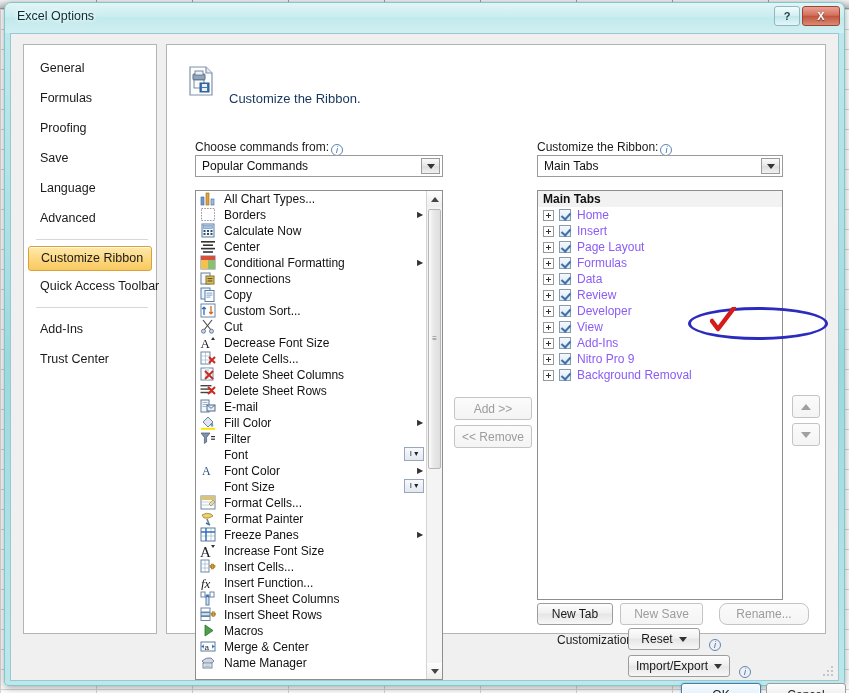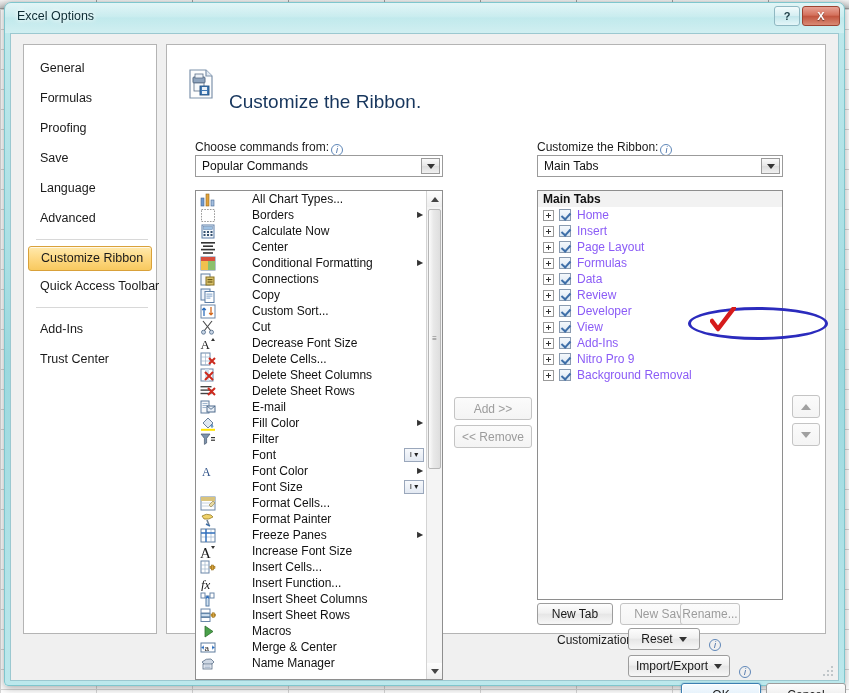--- a/index.html
+++ b/index.html
@@ -125,21 +125,21 @@
     position: absolute; left: 155px; top: 10px;
     width: 660px; height: 590px;
     background: #ffffff;
     border: 1px solid #b4b4b4;
   }
 
   #page-head {
     position: absolute; left: 20px; top: 10px;
     display: flex; align-items: center; gap: 14px;
   }
-  #page-head-title { font-size: 19px; color: #17365d; margin-top: 36px; }
+  #page-head-title { font-size: 13px; color: #17365d; margin-top: 36px; }
 
   .field-label {
     position: absolute;
     font-size: 12px; color: #1a1a1a;
     white-space: nowrap;
   }
 
   .info-icon {
     display: inline-block;
     width: 12px; height: 12px;
@@ -183,26 +183,25 @@
     border: 1px solid #8e8e8e;
     overflow: hidden;
   }
   #commands-list { left: 28px; top: 145px; width: 248px; height: 490px; }
   #ribbon-tree  { left: 370px; top: 145px; width: 246px; height: 410px; }
 
   .lb-inner { position: absolute; left: 0; top: 0; right: 16px; bottom: 0; overflow: hidden; }
 
   .cmd-row {
     height: 16px; line-height: 16px;
-    display: flex; align-items: center;
+    display: flex; 
     font-size: 12px; color: #111;
     padding-left: 4px;
     white-space: nowrap;
     cursor: default;
-    gap: 28px;
   }
   .cmd-icon {
     width: 16px; height: 15px; margin-right: 8px;
     flex: 0 0 16px;
     position: relative;
   }
   .cmd-label { flex: 1 1 auto; }
   .cmd-sub {
     width: 12px; flex: 0 0 12px; text-align: center;
     font-size: 8px; color: #333;
@@ -333,21 +332,21 @@
   }
 
   #add-btn    { left: 287px; top: 352px; width: 78px; height: 23px; }
   #remove-btn { left: 287px; top: 380px; width: 78px; height: 23px; }
 
   #move-up-btn   { left: 625px; top: 350px; width: 28px; height: 23px; }
   #move-down-btn { left: 625px; top: 378px; width: 28px; height: 23px; }
 
   #new-tab-btn   { left: 370px; top: 558px; width: 76px; height: 22px; }
   #new-group-btn { left: 453px; top: 558px; width: 83px; height: 22px; }
-  #rename-btn    { left: 513px; top: 558px; width: 60px; height: 22px; }
+  #rename-btn    { left: 552px; top: 558px; width: 90px; height: 22px; border-radius: 8px; }
 
   #customizations-label { position: absolute; left: 370px; top: 588px; font-size: 12px; color: #1a1a1a; margin-left: 20px; }
   #reset-btn   { left: 461px; top: 583px; width: 72px; height: 22px; }
   #impexp-btn  { left: 461px; top: 610px; width: 102px; height: 22px; }
 
   #ok-btn     { left: 670px; top: 649px; width: 80px; height: 24px; position: absolute; }
   #cancel-btn { left: 755px; top: 649px; width: 80px; height: 24px; position: absolute; }
 
   #resize-grip {
     position: absolute; right: 3px; bottom: 2px;

